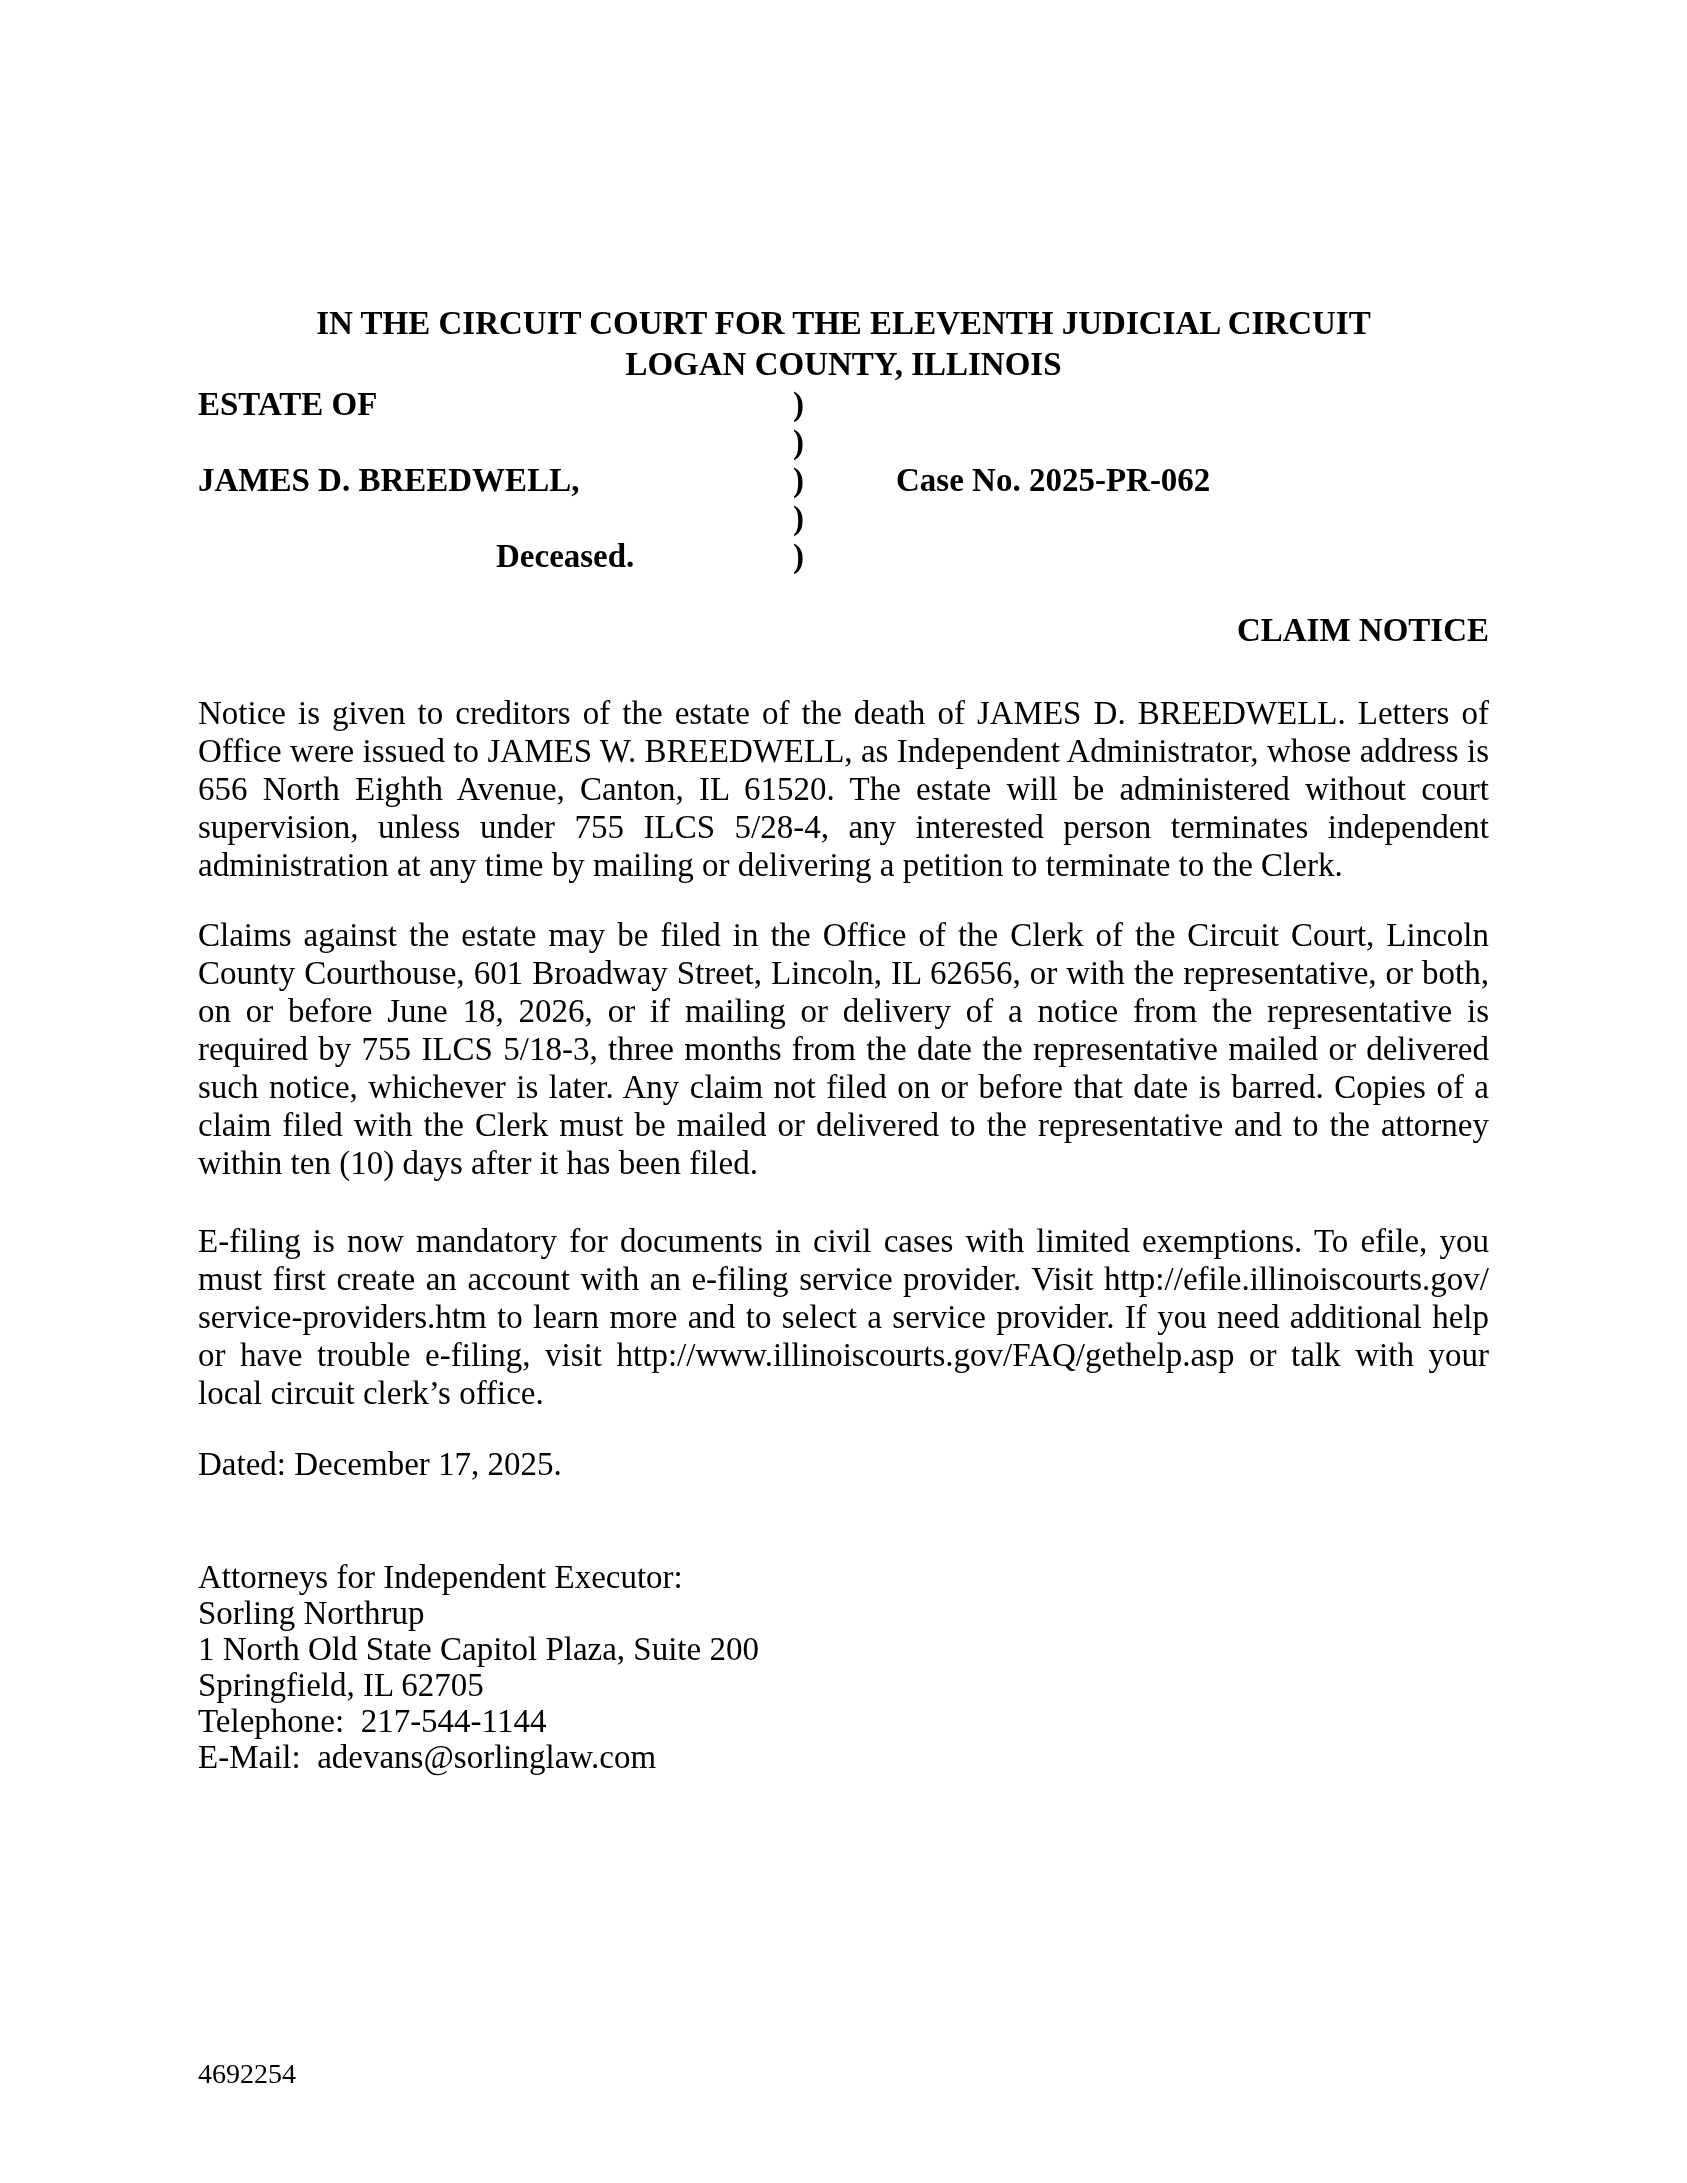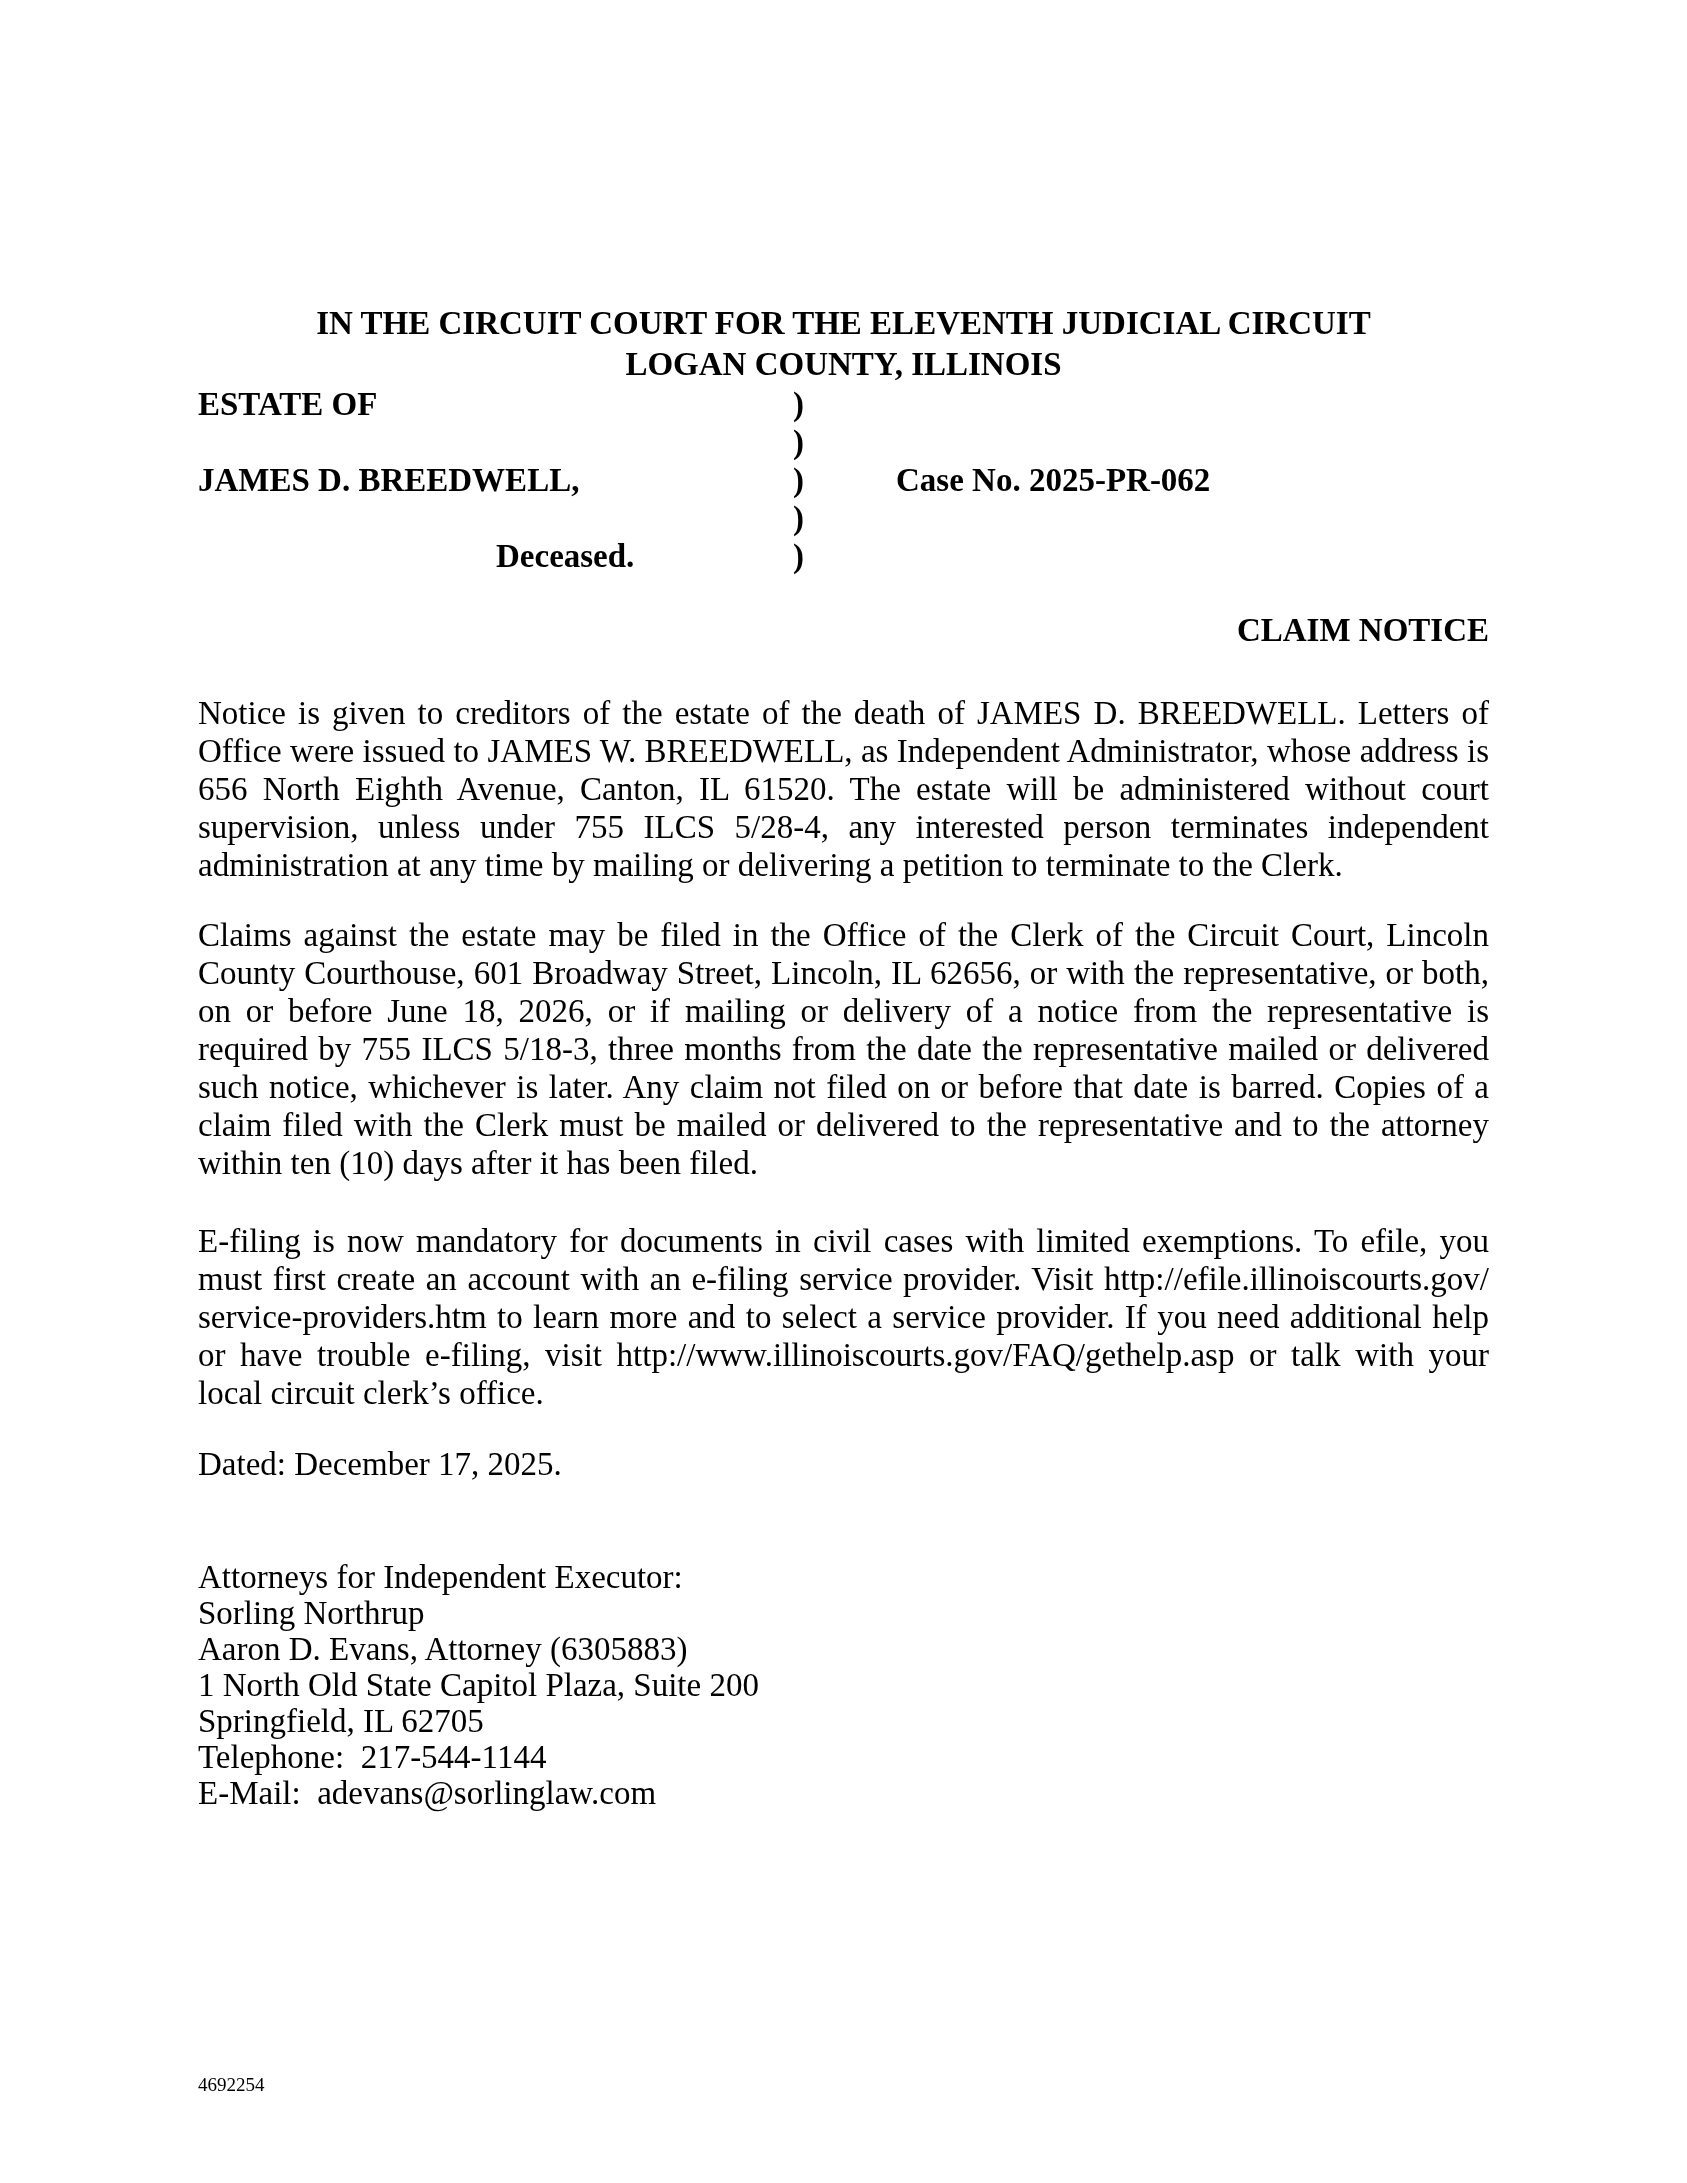--- a/index.html
+++ b/index.html
@@ -65,23 +65,22 @@
     line-height: 36px;
   }
   .attorney-block div {
     white-space: pre-wrap;
   }
 
   .doc-footer {
     position: absolute;
     left: 198px;
     top: 2060px;
-    font-size: 19px;
+    font-size: 28px;
     line-height: 27px;
-    margin-top: 11px;
   }
 </style>
 </head>
 <body>
 
 <div class="page">
 
   <div class="court-header">
     <div>IN THE CIRCUIT COURT FOR THE ELEVENTH JUDICIAL CIRCUIT</div>
     <div>LOGAN COUNTY, ILLINOIS</div>
@@ -116,21 +115,20 @@
 
   <p class="body-paragraph para-2">Claims against the estate may be filed in the Office of the Clerk of the Circuit Court, Lincoln County Courthouse, 601 Broadway Street, Lincoln, IL 62656, or with the representative, or both, on or before June 18, 2026, or if mailing or delivery of a notice from the representative is required by 755 ILCS 5/18-3, three months from the date the representative mailed or delivered such notice, whichever is later.  Any claim not filed on or before that date is barred.  Copies of a claim filed with the Clerk must be mailed or delivered to the representative and to the attorney within ten (10) days after it has been filed.</p>
 
   <p class="body-paragraph para-3">E-filing is now mandatory for documents in civil cases with limited exemptions.  To efile, you must first create an account with an e-filing service provider.  Visit http://efile.illinoiscourts.gov/​service-providers.htm to learn more and to select a service provider.  If you need additional help or have trouble e-filing, visit http://www.illinoiscourts.gov/FAQ/gethelp.asp or talk with your local circuit clerk’s office.</p>
 
   <div class="dated-line">Dated: December 17, 2025.</div>
 
   <div class="attorney-block">
     <div>Attorneys for Independent Executor:</div>
     <div>Sorling Northrup</div>
-    <div>Aaron D. Evans, Attorney (6305883)</div>
     <div>1 North Old State Capitol Plaza, Suite 200</div>
     <div>Springfield, IL 62705</div>
     <div>Telephone:  217-544-1144</div>
     <div>E-Mail:  adevans@sorlinglaw.com</div>
   </div>
 
   <div class="doc-footer">4692254</div>
 
 </div>
 

